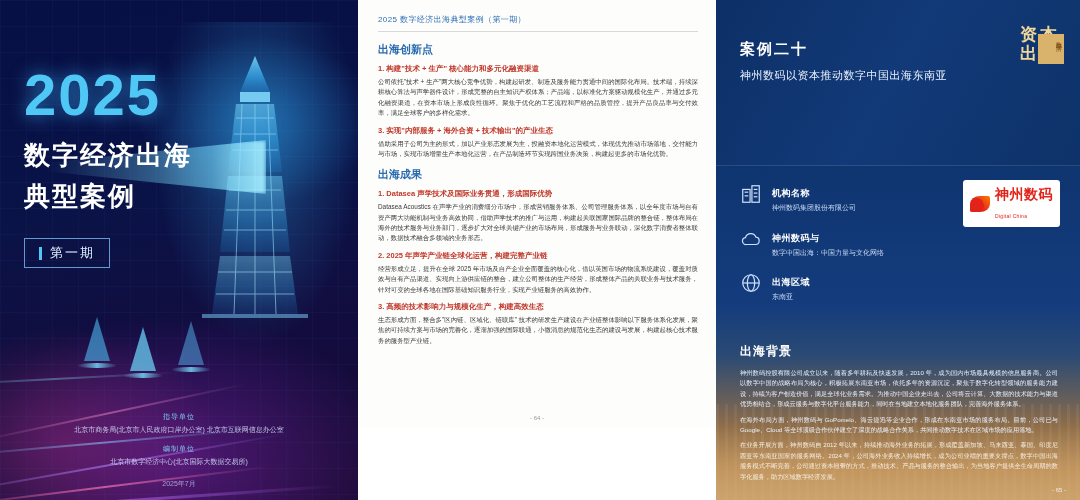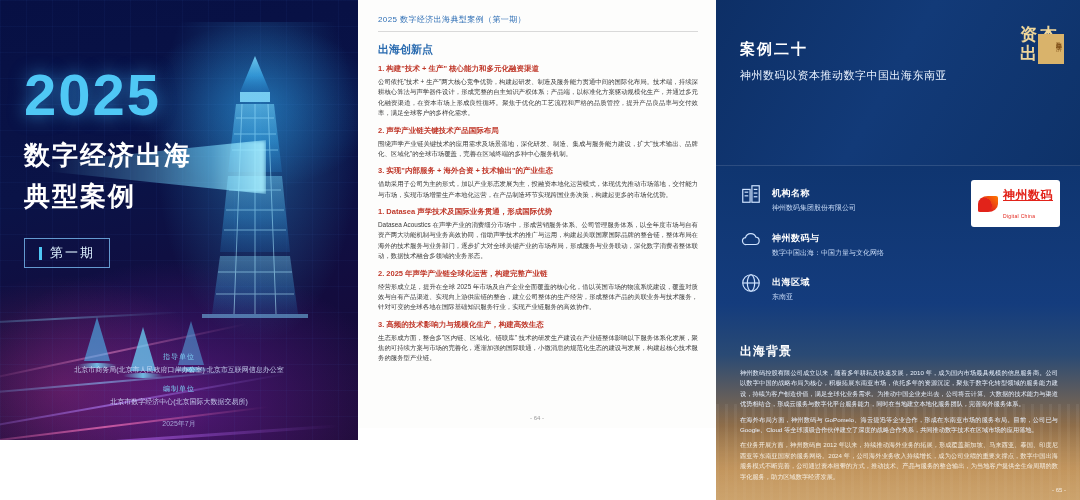--- a/index.html
+++ b/index.html
@@ -13,21 +13,21 @@
   .page {
     position: relative;
     width: 1080px; height: 500px;
     display: flex;
     background: #fff;
   }
 
   
   .cover {
     position: relative;
-    width: 358px; height: 440px;
+    width: 358px; height: 500px;
     background: #050b2e;
     overflow: hidden;
     flex: 0 0 358px;
   }
   .cover-bg {
     position: absolute; inset: 0;
     background:
       radial-gradient(ellipse 170px 120px at 72% 24%, rgba(40,170,255,0.38), rgba(5,11,46,0) 70%),
       radial-gradient(ellipse 300px 200px at 50% 92%, rgba(150,40,190,0.45), rgba(5,11,46,0) 72%),
       radial-gradient(ellipse 220px 160px at 18% 88%, rgba(220,60,130,0.30), rgba(5,11,46,0) 70%),
@@ -207,21 +207,21 @@
     border-radius: 3px;
     padding: 5px 7px;
     display: flex; align-items: center; gap: 5px;
   }
   .cp-logo .swoosh {
     width: 20px; height: 16px;
     background: radial-gradient(circle at 30% 60%, #e2231a 0 45%, rgba(226,35,26,0) 46%),
                 linear-gradient(45deg, #e2231a 40%, #ff7a00 100%);
     border-radius: 50% 10% 50% 10%;
   }
-  .cp-logo .txt .cn { font-size: 12px; color: #e2231a; font-weight: bold; letter-spacing: .5px; text-decoration: underline;}
+  .cp-logo .txt .cn { font-size: 14px; color: #e2231a; font-weight: bold; letter-spacing: .5px;}
   .cp-logo .txt .en { font-size: 5px; color: #e2231a; letter-spacing: .3px; }
 
   .cp-bottom {
     position: relative;
     height: 196px;
     background: linear-gradient(180deg, #143c7d 0%, #2a4a74 26%, #8a6b4a 62%, #caa06a 85%, #e0bf8e 100%);
     padding: 12px 22px 0 24px;
     color: #fff;
     overflow: hidden;
   }
@@ -330,28 +330,25 @@
   <div class="textpage">
     <div class="tp-header">2025 数字经济出海典型案例（第一期）</div>
 
     <div class="tp-h2">出海创新点</div>
 
     <div>
       <div class="tp-h3">1. 构建"技术 + 生产" 核心能力和多元化融资渠道</div>
       <p class="tp-p">公司依托"技术 + 生产"两大核心竞争优势，构建起研发、制造及服务能力贯通中间的国际化布局。技术端，持续深耕核心算法与声学器件设计，形成完整的自主知识产权体系；产品端，以标准化方案驱动规模化生产，并通过多元化融资渠道，在资本市场上形成良性循环。聚焦于优化的工艺流程和严格的品质管控，提升产品良品率与交付效率，满足全球客户的多样化需求。</p>
     </div>
     <div>
-      <div class="tp-h3">2. 声学产业链关键技术产品国际布局</div>
-      <p class="tp-p">围绕声学产业链关键技术的应用需求及场景落地，深化研发、制造、集成与服务能力建设，扩大"技术输出、品牌化、区域化"的全球市场覆盖，完善在区域终端的多种中心服务机制。</p>
-    </div>
-    <div>
       <div class="tp-h3">3. 实现"内部服务 + 海外合资 + 技术输出"的产业生态</div>
       <p class="tp-p">借助采用子公司为主的形式，加以产业形态发展为主，投融资本地化运营模式，体现优先推动市场落地，交付能力与市场，实现市场增量生产本地化运营，在产品制造环节实现跨国业务决策，构建起更多的市场化优势。</p>
     </div>
 
+    <div class="tp-h2">出海成果</div>
 
     <div>
       <div class="tp-h3">1. Datasea 声学技术及国际业务贯通，形成国际优势</div>
       <p class="tp-p">Datasea Acoustics 在声学产业的消费细分市场中，形成营销服务体系、公司管理服务体系，以全年度市场与自有资产两大功能机制与业务高效协同，借助声学技术的推广与运用，构建起关联国家国际品牌的整合链，整体布局在海外的技术服务与业务部门，逐步扩大对全球关键产业的市场布局，形成服务与业务联动，深化数字消费者整体联动，数据技术融合多领域的业务形态。</p>
     </div>
     <div>
       <div class="tp-h3">2. 2025 年声学产业链全球化运营，构建完整产业链</div>
       <p class="tp-p">经营形成立足，提升在全球 2025 年市场及自产企业全面覆盖的核心化，借以英国市场的物流系统建设，覆盖对质效与自有产品渠道、实现向上游供应链的整合，建立公司整体的生产经营，形成整体产品的关联业务与技术服务，针对可变的全球各地在国际基础知识服务行业，实现产业链服务的高效协作。</p>
     </div>
     <div>

